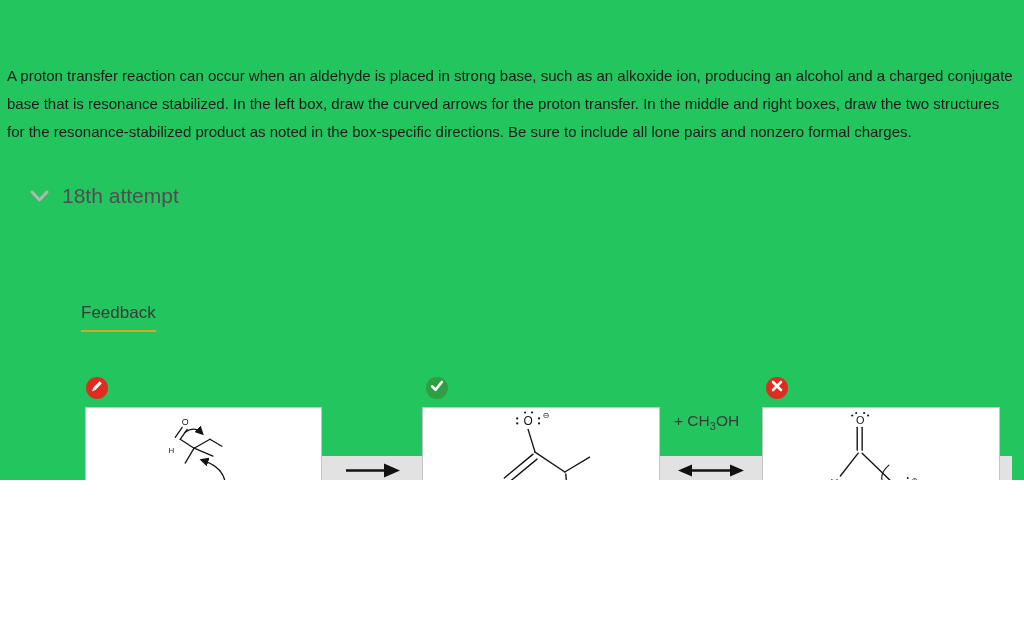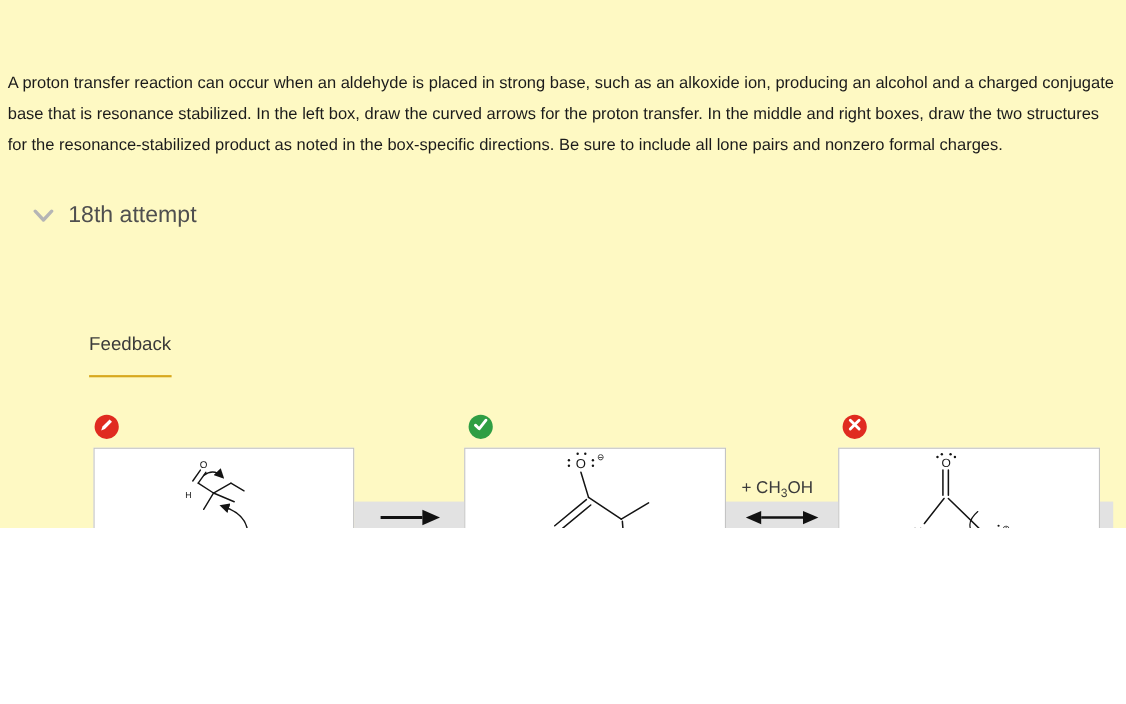--- a/index.html
+++ b/index.html
@@ -1,39 +1,39 @@
 <!DOCTYPE html>
 <html><head>
 <meta charset="utf-8">
 <style>
   html,body{margin:0;padding:0;background:#ffffff;}
-  .page{position:relative;width:1024px;height:480px;background:#fef9c3;overflow:hidden;
+  .page{position:relative;width:1024px;height:480px;background:#22c55e;overflow:hidden;
         font-family:"Liberation Sans", sans-serif;}
   .instructions{position:absolute;left:7px;top:62px;width:1012px;margin:0;
         font-size:15px;line-height:28px;color:#1b1b1b;}
   .attempt-header{position:absolute;left:29px;top:184px;display:flex;align-items:center;gap:13px;}
   .chevron{width:20px;height:16px;display:inline-flex;align-items:center;justify-content:center;cursor:pointer;}
   .attempt-title{margin:0;font-size:21px;font-weight:normal;color:#4f4f4f;}
   .feedback-heading{position:absolute;left:81px;top:303px;margin:0;font-size:17px;font-weight:normal;
-        color:#3a3a3a;display:inline-block;padding-bottom:18px;border-bottom:2px solid #d7a81e;}
+        color:#3a3a3a;display:inline-block;padding-bottom:7px;border-bottom:2px solid #d7a81e;}
   .badge{position:absolute;width:22px;height:22px;border-radius:50%;top:377px;
         display:flex;align-items:center;justify-content:center;}
   .badge.red{background:#e02b20;}
   .badge.green{background:#2f9e44;}
   .panel{position:absolute;top:407px;width:237px;height:128px;background:#ffffff;
         border:1px solid #c4c4c4;box-sizing:border-box;}
   .panel svg.structure{position:absolute;left:0;top:0;width:100%;height:100%;}
   .info-icon{position:absolute;left:7px;bottom:6px;width:17px;height:17px;border-radius:50%;
         background:#8b8b8b;color:#ffffff;display:flex;align-items:center;justify-content:center;
         font-family:"Liberation Serif", serif;font-style:italic;font-weight:bold;font-size:12px;cursor:pointer;}
   .expand-icon{position:absolute;right:7px;bottom:6px;width:18px;height:18px;border-radius:3px;
         background:#a3a3a3;display:flex;align-items:center;justify-content:center;cursor:pointer;}
   .band{position:absolute;top:456px;height:33px;background:#e2e2e2;display:flex;
         align-items:center;justify-content:center;}
-  .reagent{position:absolute;left:674px;top:435px;font-size:15.5px;color:#3b3b3b;}
+  .reagent{position:absolute;left:674px;top:412px;font-size:15.5px;color:#3b3b3b;}
   .reagent sub{font-size:11px;}
   .footnote{position:absolute;left:84px;top:539px;font-size:12px;color:#555555;}
 </style>
 </head>
 <body>
 
 <div class="page">
 
   <p class="instructions">A proton transfer reaction can occur when an aldehyde is placed in strong base, such as an alkoxide ion, producing an alcohol and a charged conjugate base that is resonance stabilized. In the left box, draw the curved arrows for the proton transfer. In the middle and right boxes, draw the two structures for the resonance-stabilized product as noted in the box-specific directions. Be sure to include all lone pairs and nonzero formal charges.</p>
 

